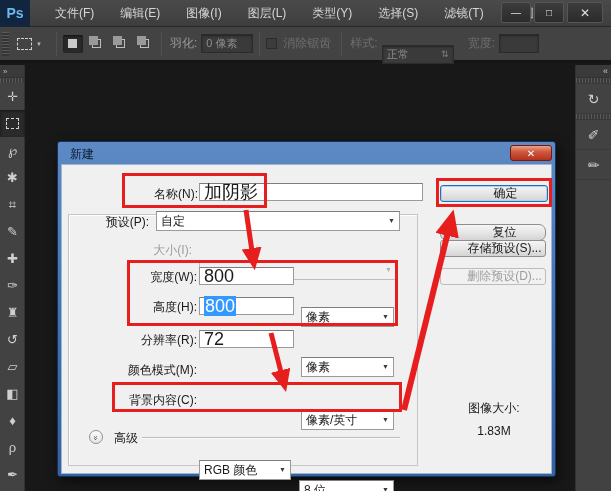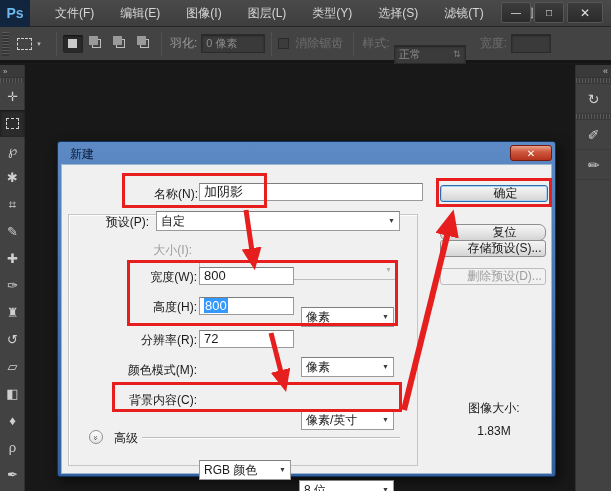--- a/index.html
+++ b/index.html
@@ -79,21 +79,21 @@
     background:linear-gradient(#eaa28e,#cf5a3f 40%,#b5321c); border:1px solid #741a0e;
     border-radius:3px; color:#fff; font-size:10px; display:flex; align-items:center; justify-content:center; }
   .dlg-body { position:absolute; left:3px; top:22px; width:491px; height:310px;
     background:#f0f0f0; border:1px solid #9db6d2; }
 
   
   .abs { position:absolute; }
   .lbl { height:16px; line-height:16px; text-align:right; white-space:nowrap; }
   .lbl.disabled { color:#9d9d9d; }
   .field { background:#fff; border:1px solid #9a9a9a; border-top-color:#7d7d7d; height:18px;
-    line-height:16px; padding-left:4px; font-size:13px; }
+    line-height:16px; padding-left:4px; font-size:18px; }
   .sel-text { background:#3399ff; color:#fff; padding:0 1px; }
   .combo { background:#fff; border:1px solid #9a9a9a; border-top-color:#7d7d7d; height:20px;
     display:flex; align-items:center; padding-left:4px; font-size:12px; position:relative; }
   .combo .dd { position:absolute; right:4px; top:5px; font-size:7px; color:#3c3c3c; }
   .combo.disabled { background:#f1f1f1; border-color:#bdbdbd; }
   .combo.disabled .dd { color:#b2b2b2; }
   .win-btn { background:linear-gradient(#f5f5f5,#e8e8e8 45%,#d4d4d4); border:1px solid #8e8e8e;
     border-radius:3px; font-size:12px; display:flex; align-items:center; justify-content:center;
     height:17px; color:#1a1a1a;padding-left:23px; }
   .win-btn.default { border-color:#2d6daf; box-shadow:0 0 0 1px #a8d2ee inset; }
@@ -157,21 +157,21 @@
         </div>
       <div class="mode-btn">
           <span class="sq2"></span>
         </div>
       <div class="mode-btn">
           <span class="sq2"></span>
         </div>
     </div>
     <div class="opt-sep"></div>
     <span class="opt-label">羽化:</span>
-    <div class="dark-input" style="width:64px">0 像素</div>
+    <div class="dark-input" style="width:52px">0 像素</div>
     <div class="opt-sep"></div>
     <span class="checkbox"></span>
     <span class="opt-label dim">消除锯齿</span>
     <div class="opt-sep"></div>
     <span class="opt-label dim">样式:</span>
     <div class="dark-input dark-combo">
       <span>正常</span>
       <span class="stepper">⇅</span>
     </div>
     <span class="opt-label dim" style="margin-left:14px">宽度:</span>

